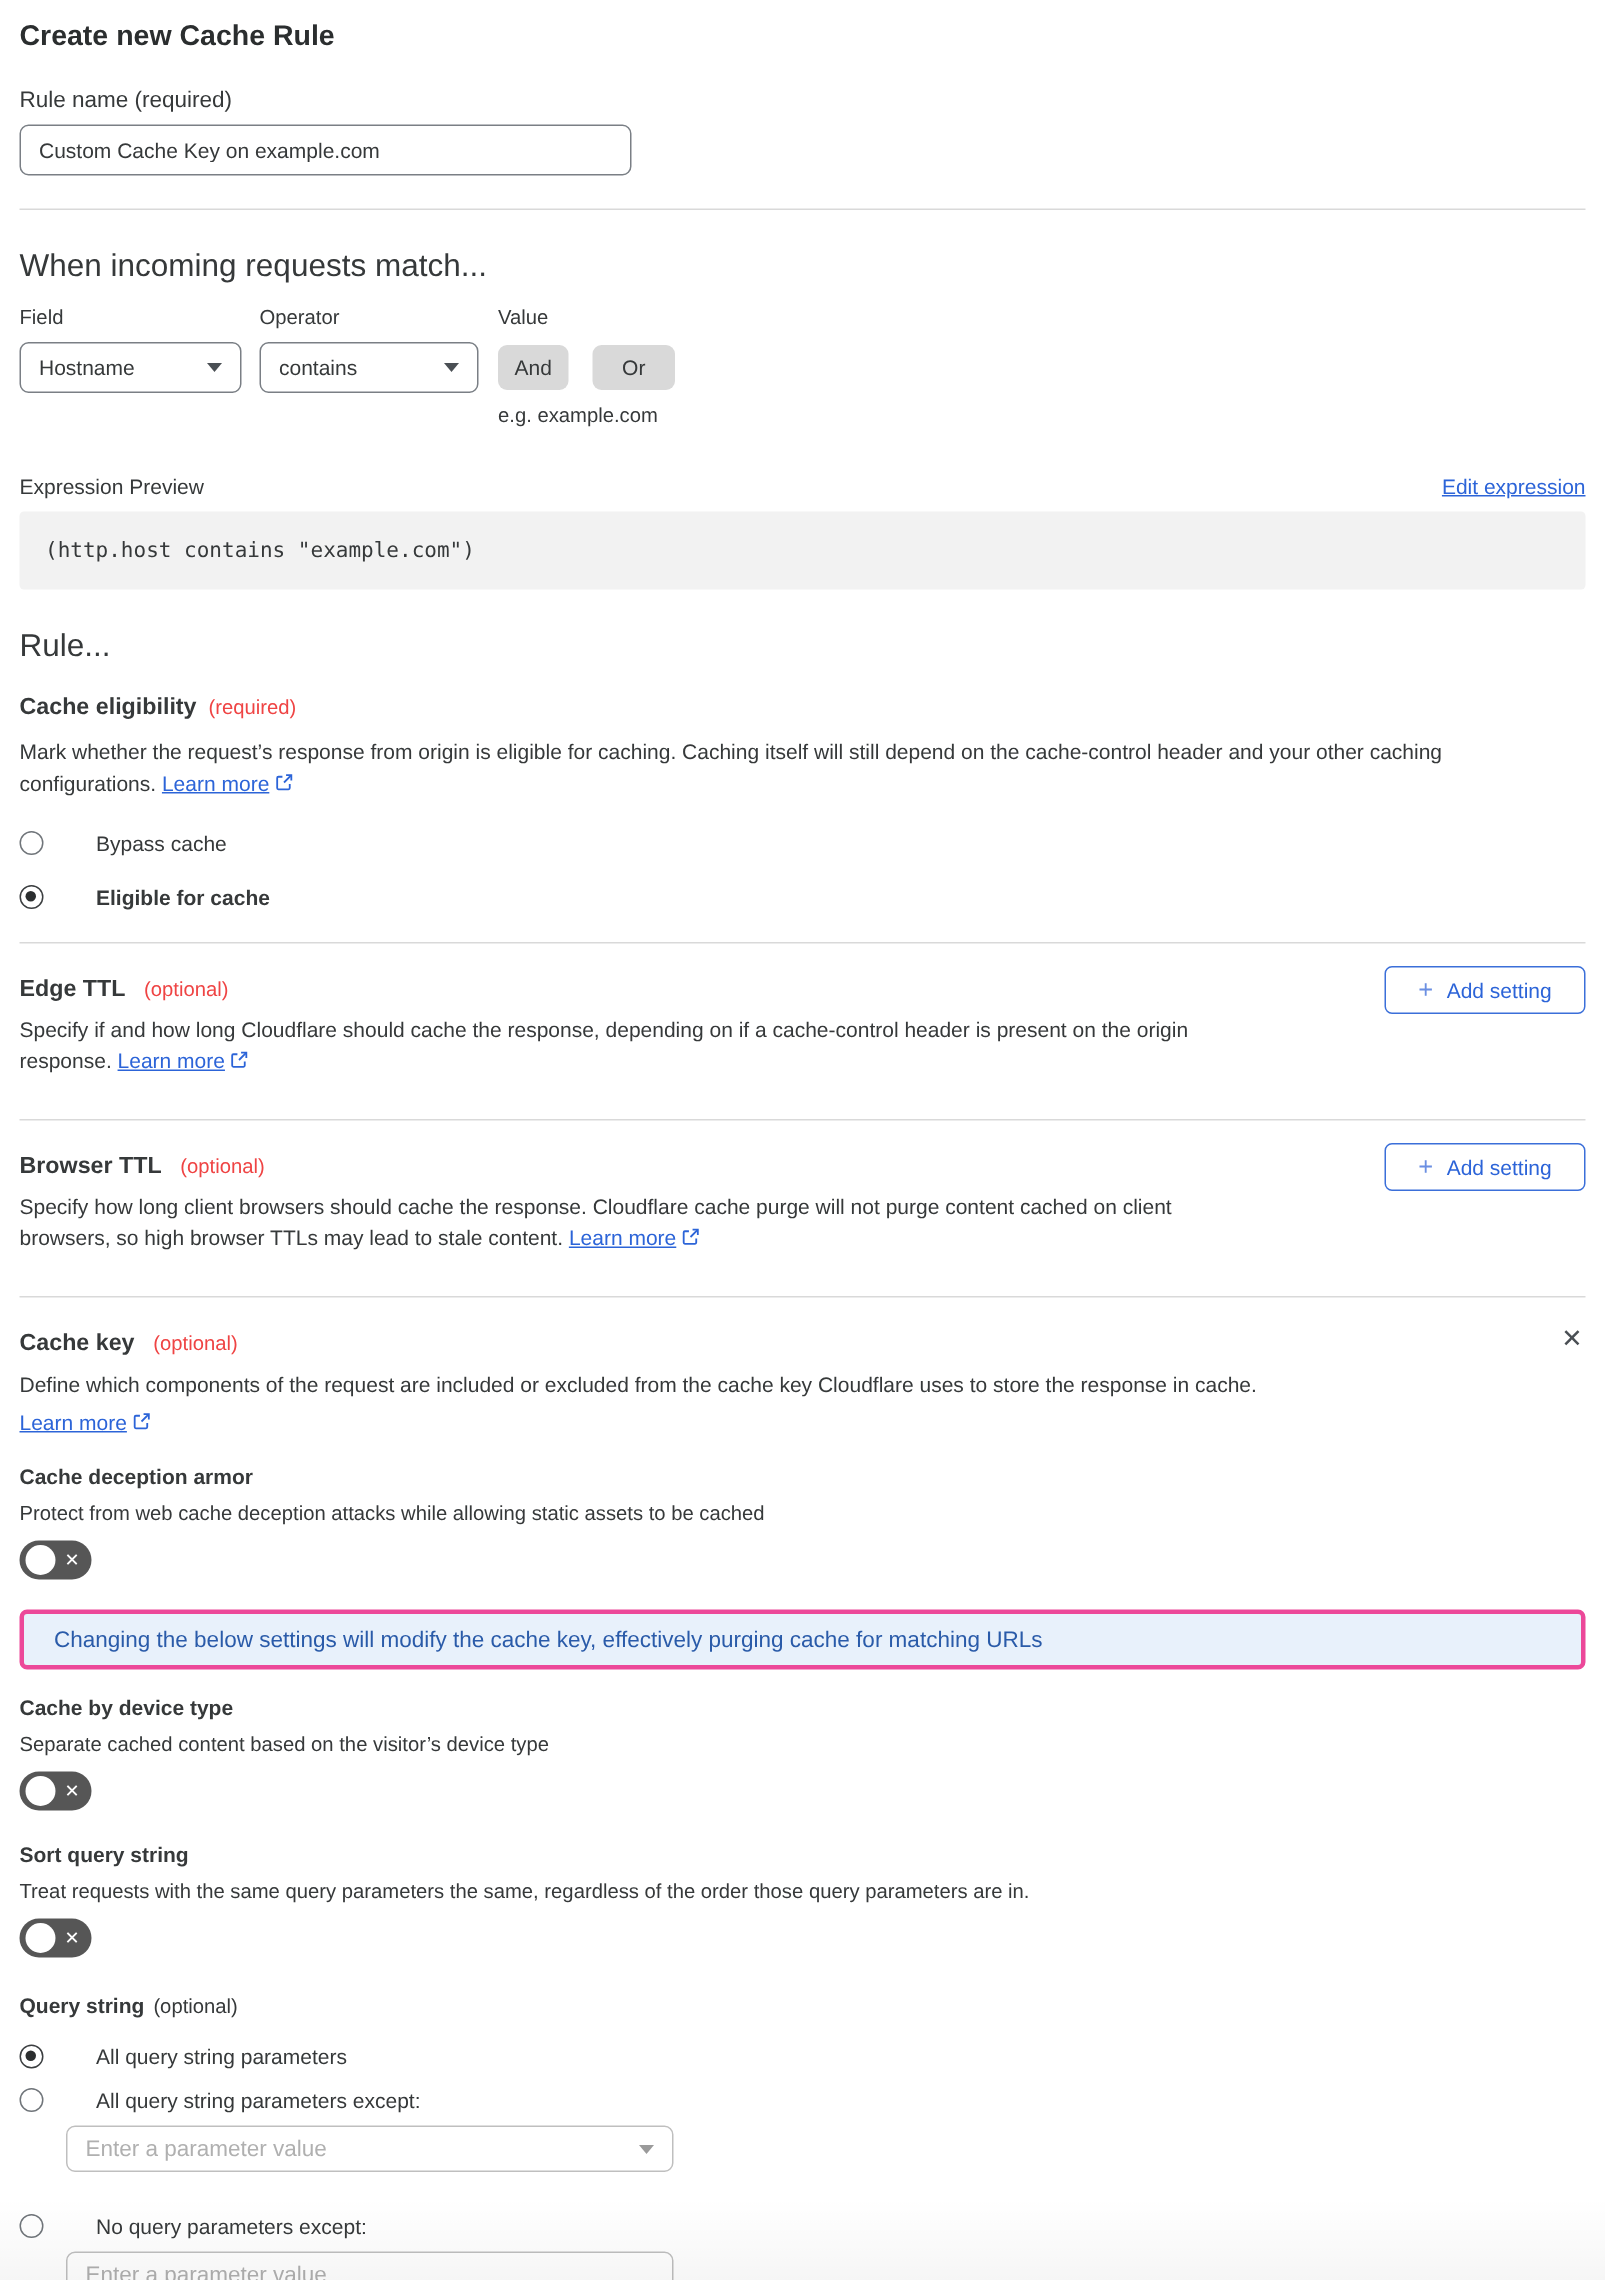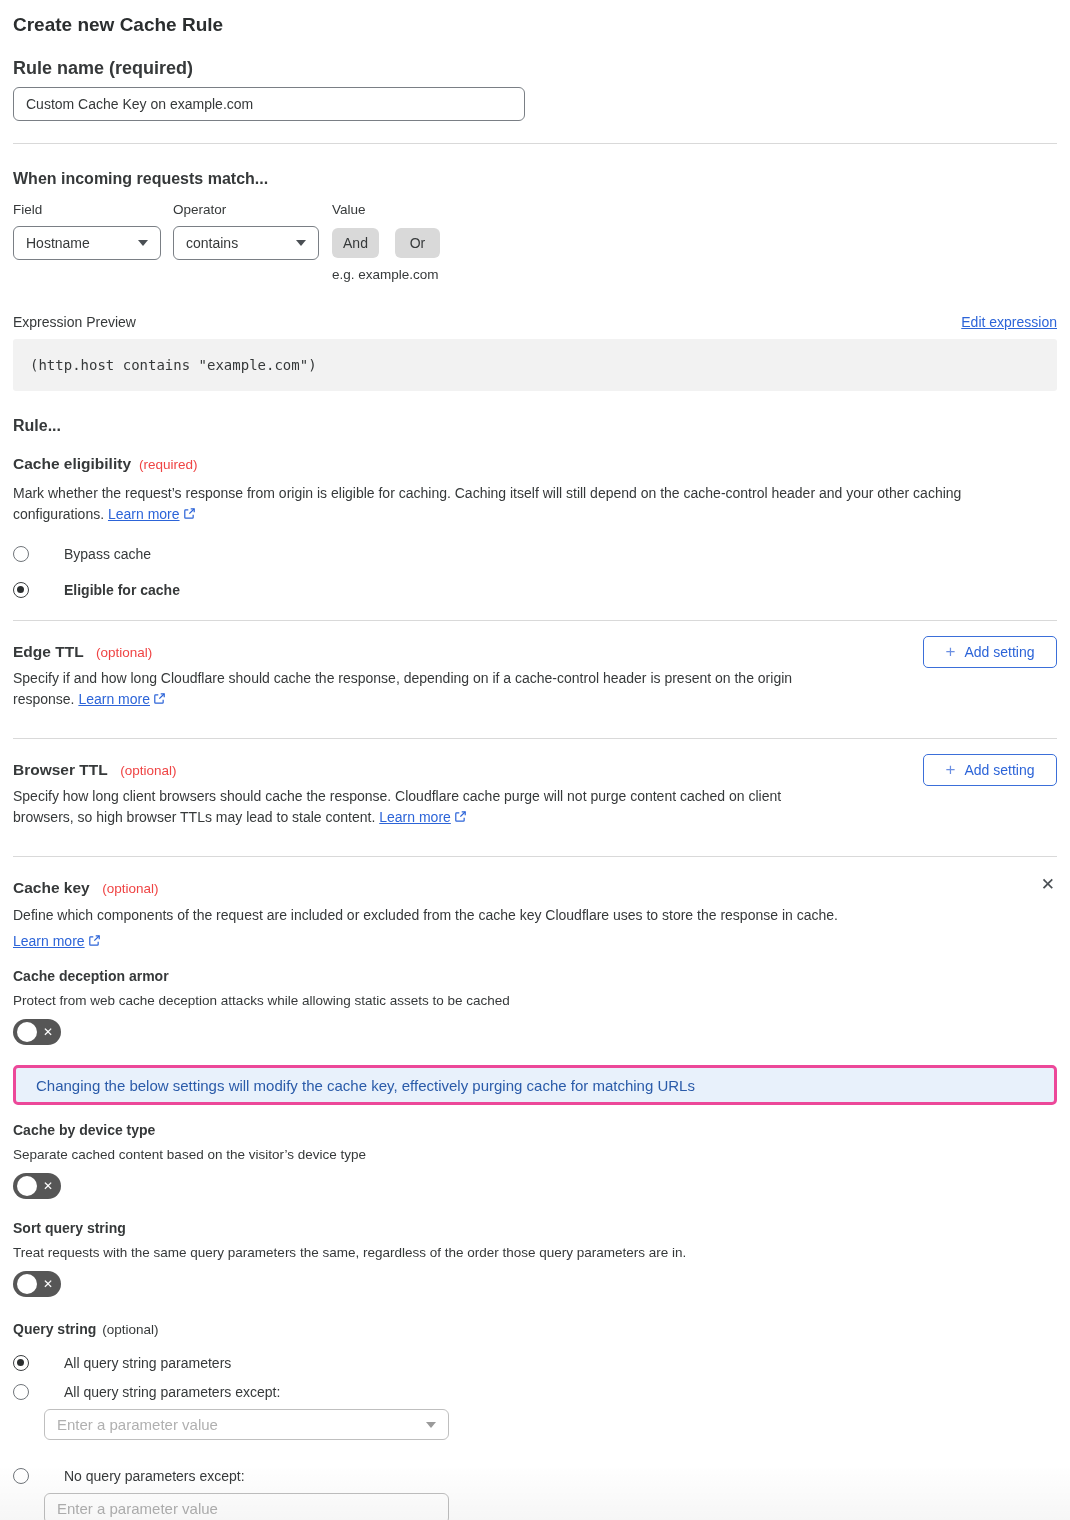--- a/index.html
+++ b/index.html
@@ -2,48 +2,48 @@
 <html><head>
 <meta charset="utf-8">
 <style>
   * { margin:0; padding:0; box-sizing:border-box; }
   html,body { width:1070px; height:1520px; background:#fff; overflow:hidden;
     font-family:"Liberation Sans", sans-serif; color:#36393a; }
   .page { padding:0 13px; position:relative; height:1520px; }
 
   .page-title { font-size:19px; font-weight:bold; color:#2b2e2f; padding-top:14px; }
 
-  .field-label { font-size:18px; margin-top:22px;font-weight:bold; }
-  .text-input { display:block; margin-top:8px; width:512px; height:34px; border:1px solid #7a7f85;
+  .field-label { font-size:15px; margin-top:22px; }
+  .text-input { display:block; margin-top:8px; width:408px; height:34px; border:1px solid #7a7f85;
     border-radius:6px; padding:0 12px; font-size:14px; color:#36393a; background:#fff;
     font-family:"Liberation Sans", sans-serif; }
   .helper { font-size:13.5px; margin-top:8px; color:#36393a; }
 
   .divider { border:none; border-top:1px solid #d9d9d9; margin-top:22px; }
 
-  .h2 { font-size:16px; font-weight:bold; margin-top:26px; }
+  .h2 { font-size:21px; font-weight:normal; margin-top:26px; }
 
   .match-labels { display:flex; margin-top:14px; font-size:13.5px; }
   .match-labels .l1 { width:160px; }
   .match-labels .l2 { width:159px; }
   .match-controls { display:flex; margin-top:9px; align-items:center; }
   .select { height:34px; border:1px solid #7a7f85; border-radius:6px; background:#fff;
     display:flex; align-items:center; justify-content:space-between; padding:0 12px;
     font-size:14px; cursor:pointer; }
   .select .caret { width:0; height:0; border-left:5px solid transparent; border-right:5px solid transparent;
     border-top:6px solid #4a4f54; margin-left:8px; }
   .sel-field { width:148px; margin-right:12px; }
   .sel-operator { width:146px; margin-right:13px; }
   .value-input { width:583px; height:34px; border:1px solid #9fb0da; background:#eef2fd;
     border-radius:6px; padding:0 12px; font-size:14px; color:#232527; margin-right:15px;
     font-family:"Liberation Sans", sans-serif; }
   .btn-gray { height:30px; background:#d9d9d9; border:none; border-radius:6px; font-size:14px;
     color:#36393a; cursor:pointer; font-family:"Liberation Sans", sans-serif; }
   .btn-and { width:47px; margin-right:16px; }
-  .btn-or { width:45px; }
+  .btn-or { width:55px; }
   .eg-helper { font-size:13.5px; margin-top:7px; margin-left:319px; }
 
   .preview-row { display:flex; justify-content:space-between; align-items:baseline; margin-top:32px; }
   .preview-label { font-size:14px; }
   .link { color:#2c64d8; text-decoration:underline; cursor:pointer; font-size:14px; }
   .code-box { margin-top:9px; background:#f2f2f2; border-radius:3px; height:52px;
     display:flex; align-items:center; padding:0 17px;
     font-family:"DejaVu Sans Mono", monospace; font-size:14px; color:#36393a; }
 
   .h2-then { margin-top:26px; }

